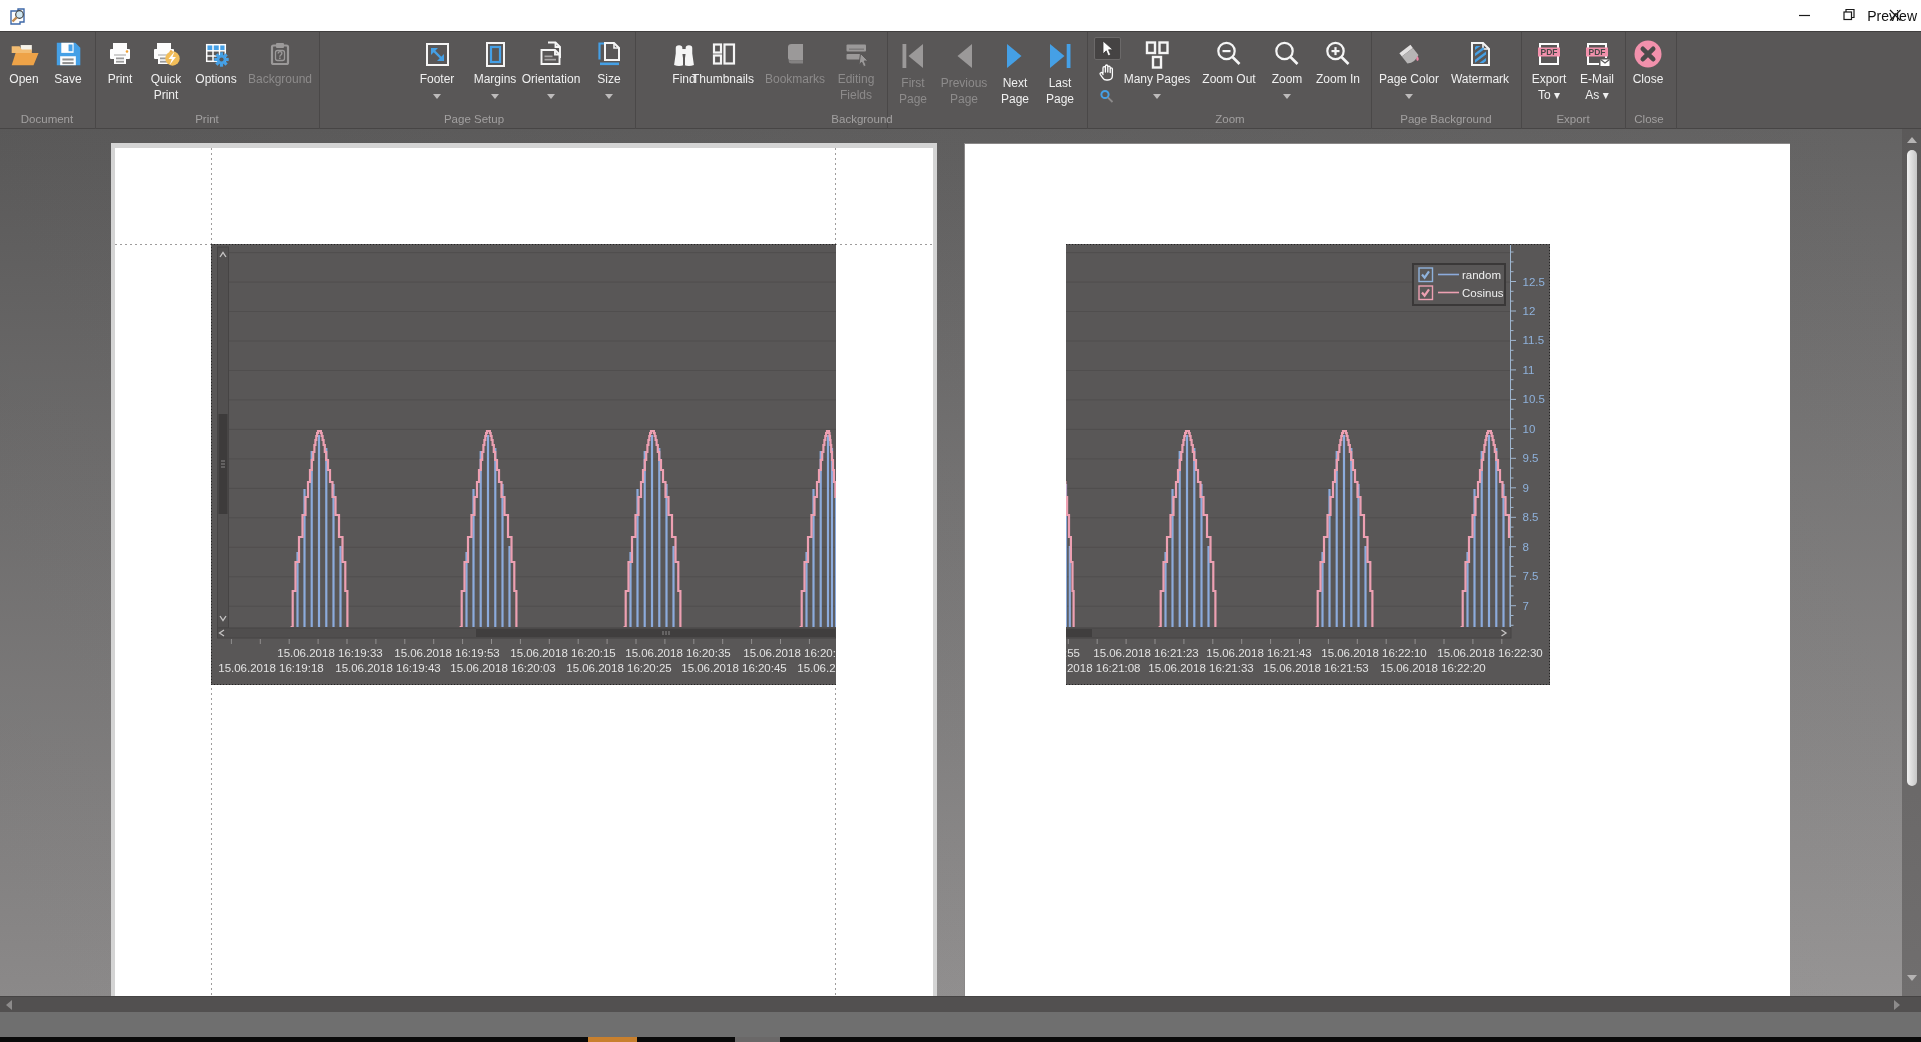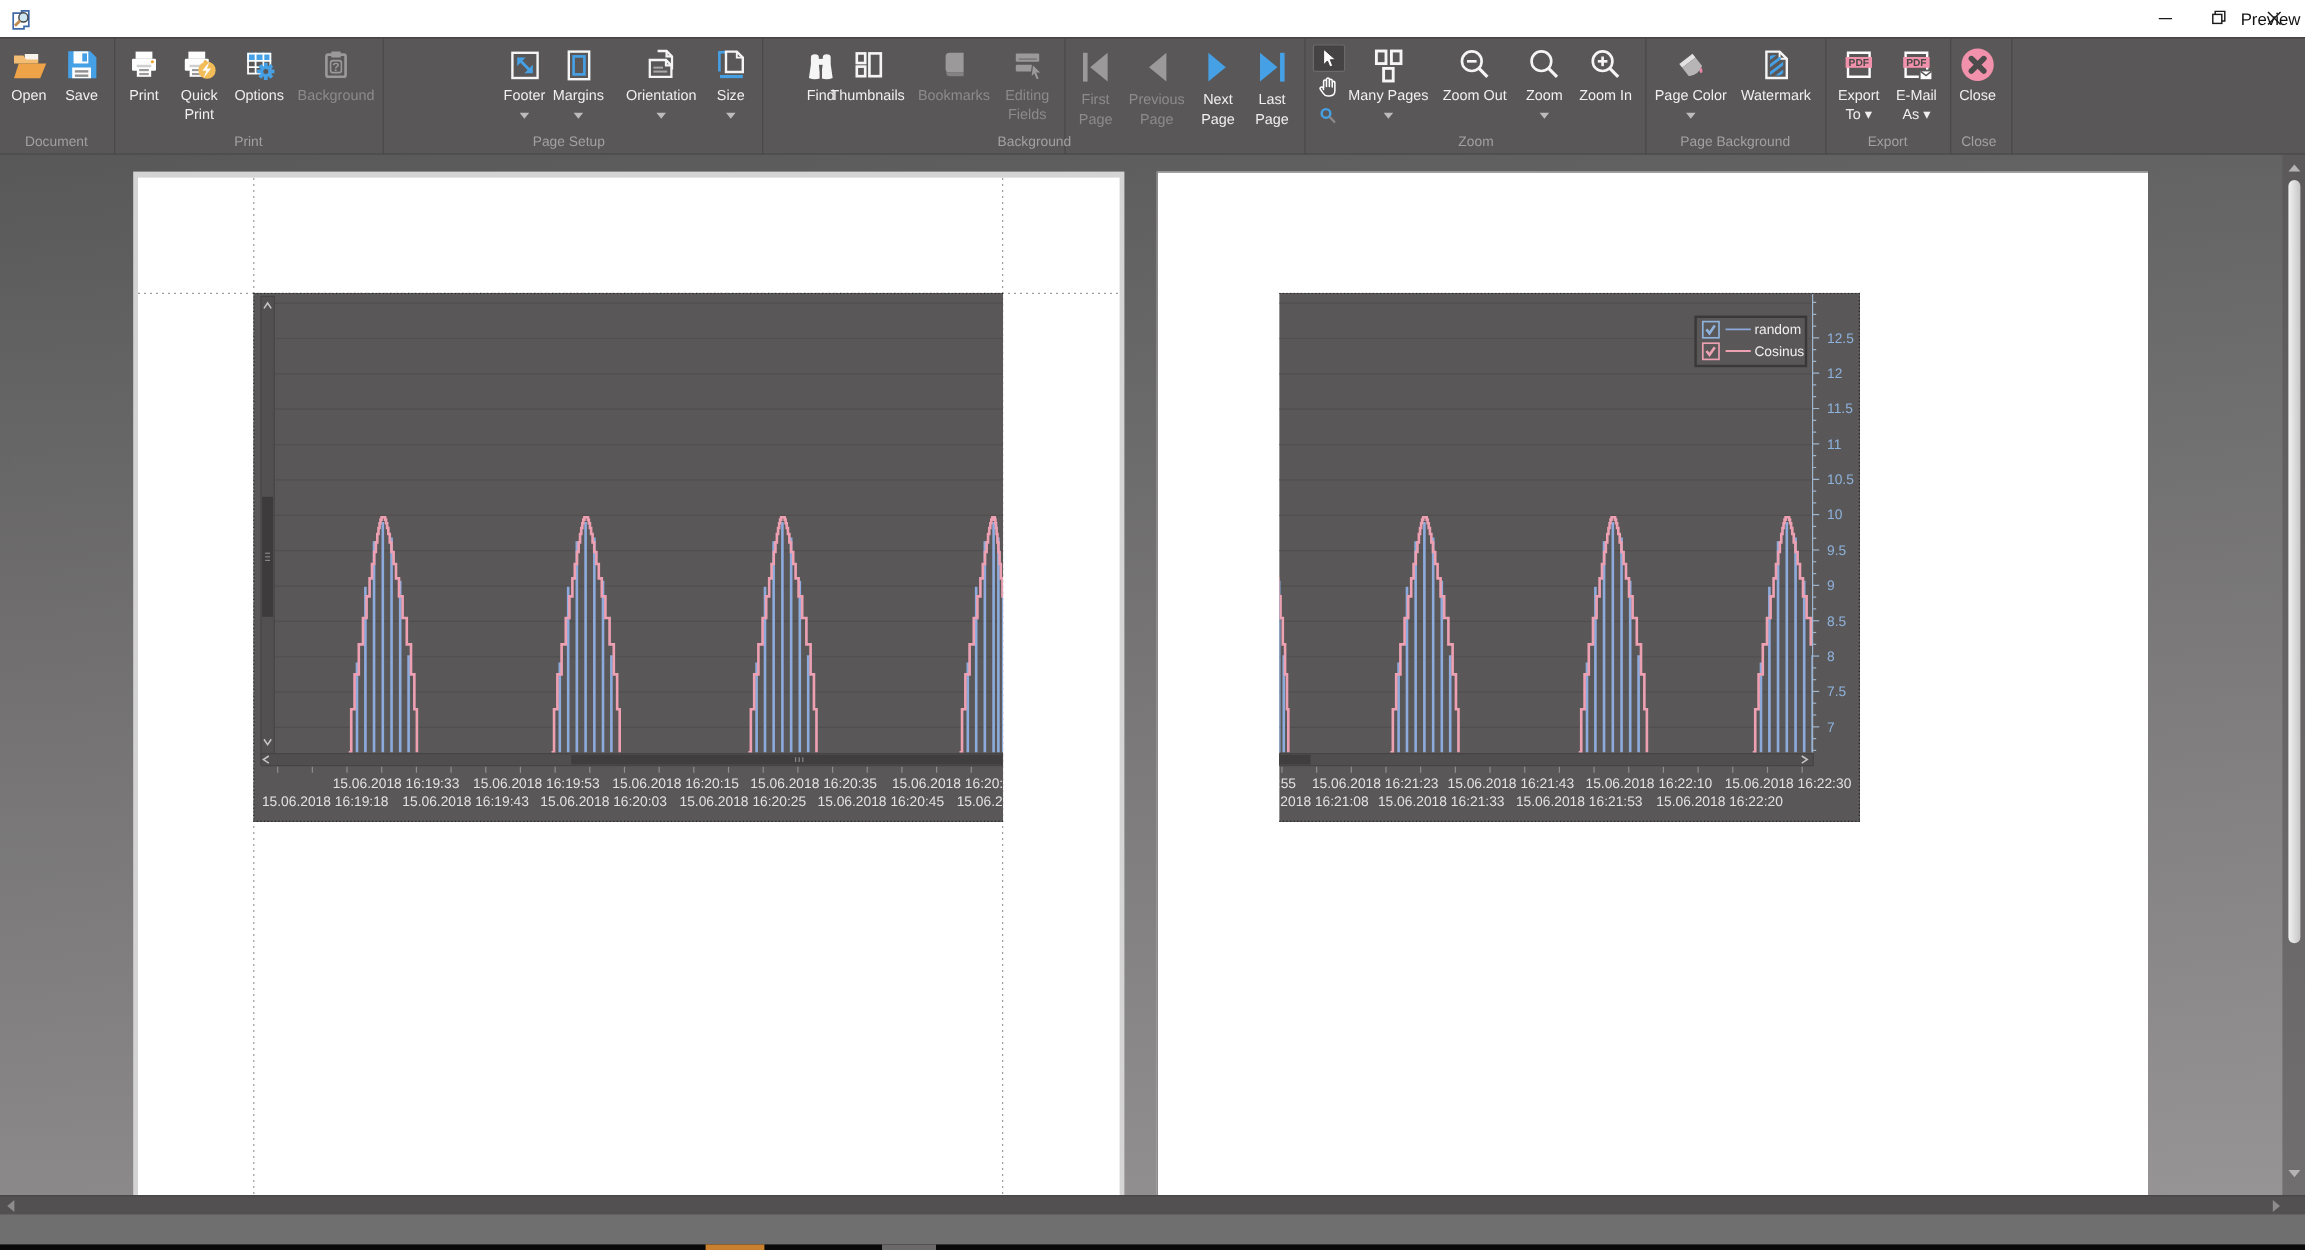--- a/index.html
+++ b/index.html
@@ -133,21 +133,21 @@
         <div class="rlb">Background</div>
       </div>
       <div class="rbtn" style="left:414px;width:46px;padding-top:0px"><div class="ric"><svg width="32" height="32" viewBox="0 0 32 32">
             <rect x="6" y="6" width="21" height="21" fill="none" stroke="#f5f5f5" stroke-width="2"></rect>
             <g fill="#45a0e6" stroke="#45a0e6">
               <line x1="12.5" y1="12.5" x2="20.5" y2="20.5" stroke-width="2.4"></line>
               <path d="M10 10 h7 l-7 7z" stroke="none"></path>
               <path d="M23 23 h-7 l7 -7z" stroke="none"></path>
             </g>
           </svg></div><div class="rlb">Footer</div><span class="dd"></span></div>
-      <div class="rbtn" style="left:454px;width:56px;padding-top:0px"><div class="ric"><svg width="32" height="32" viewBox="0 0 32 32">
+      <div class="rbtn" style="left:467px;width:56px;padding-top:0px"><div class="ric"><svg width="32" height="32" viewBox="0 0 32 32">
             <rect x="8" y="5" width="17" height="23" fill="none" stroke="#f5f5f5" stroke-width="2"></rect>
             <rect x="12" y="9" width="9" height="15" fill="none" stroke="#45a0e6" stroke-width="2.2"></rect>
           </svg></div><div class="rlb">Margins</div><span class="dd"></span></div>
       <div class="rbtn" style="left:514px;width:74px;padding-top:0px"><div class="ric"><svg width="32" height="32" viewBox="0 0 32 32">
             <g fill="none" stroke="#f5f5f5" stroke-width="1.9">
               <path d="M13 4.5 h7.5 l4.5 4.5 v10 h-5"></path>
               <path d="M20.5 4.5 v4.5 h4.5"></path>
               <path d="M6.5 12 h13.5 l4.5 4.5 v9.5 H6.5z" fill="#595757"></path>
               <path d="M20 12 v4.5 h4.5"></path>
             </g>

